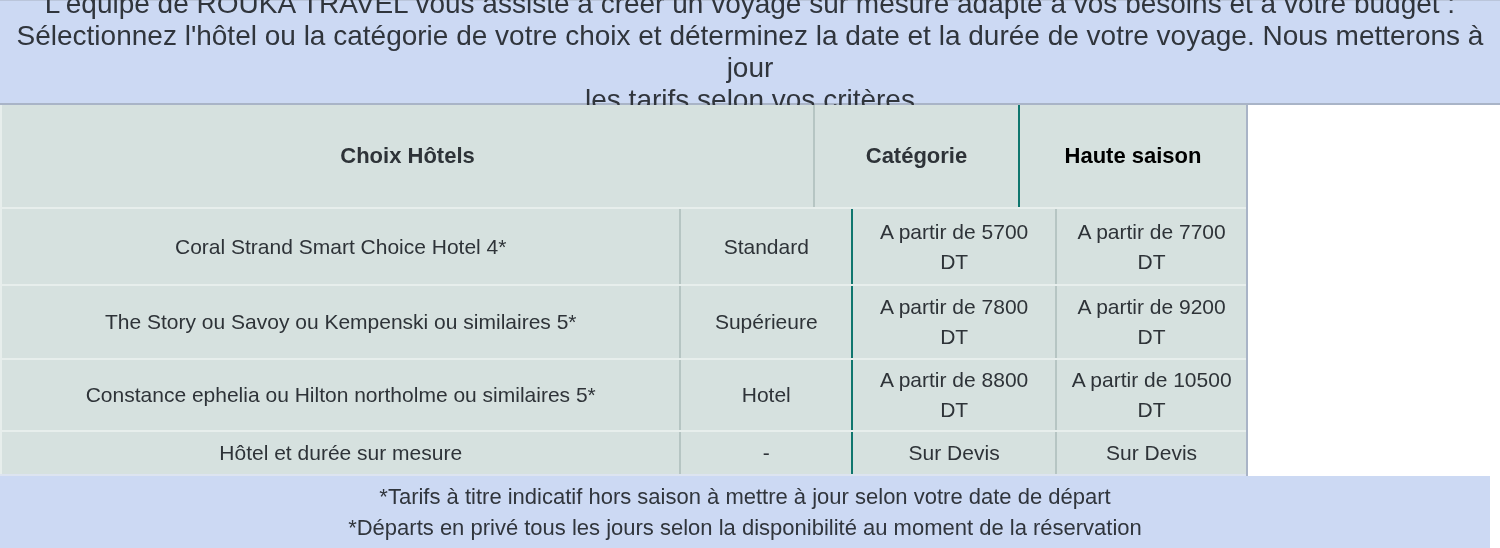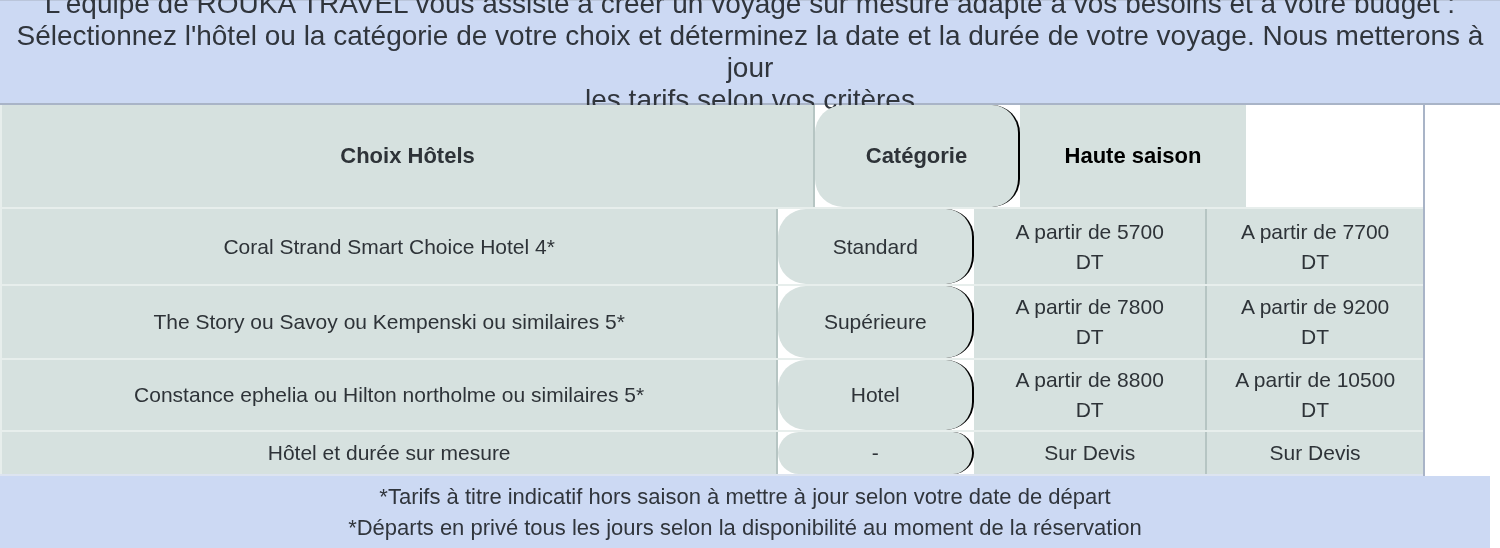--- a/index.html
+++ b/index.html
@@ -28,21 +28,21 @@
     line-height: 32px;
     display: flex;
     align-items: center;
     justify-content: center;
     text-align: center;
     white-space: pre-line;
   }
   
   .table-wrap {
     box-sizing: border-box;
-    width: 1425px;
+    width: 1248px;
     border-right: 2px solid #a9b4c7;
   }
   .trow {
     box-sizing: border-box;
     display: flex;
     border-bottom: 2px solid #e7eeec;
   }
   .trow-header { height: 104px; }
   .trow-1 { height: 77px; }
   .trow-2 { height: 74px; }
@@ -55,21 +55,21 @@
     font-size: 21px;
     line-height: 30px;
     display: flex;
     align-items: center;
     justify-content: center;
     text-align: center;
     white-space: pre-line;
     height: 100%;
   }
   .c1 { width: 815px; border-left: 2px solid #e7eeec; border-right: 2px solid #b6c5c3; }
-  .c2 { width: 205px; border-right: 2px solid #000000; border-radius: 28px; }
+  .c2 { width: 205px; border-right: 2px solid #0f766e; }
   .c3 { width: 244px; border-right: 2px solid #b6c5c3; }
   .c4 { width: 226px; }
   .hcell {
     font-weight: bold;
     font-size: 22px;
     color: #2e3338;
   }
   .hcell-dark { color: #000000; }
   
   .footer {

